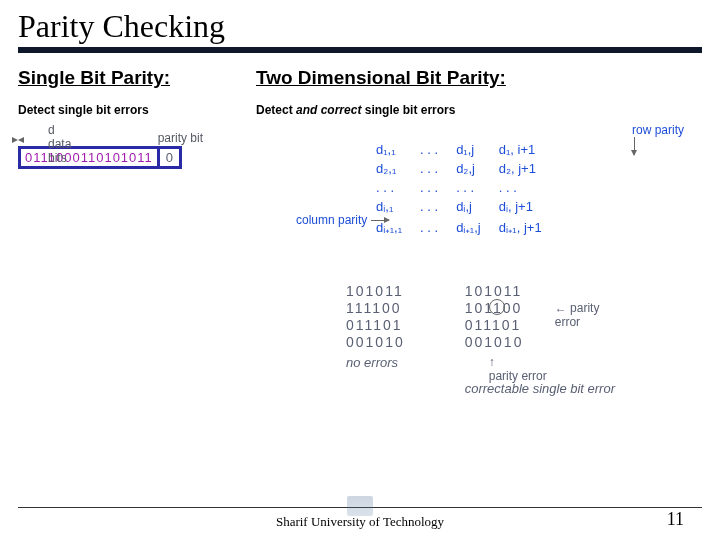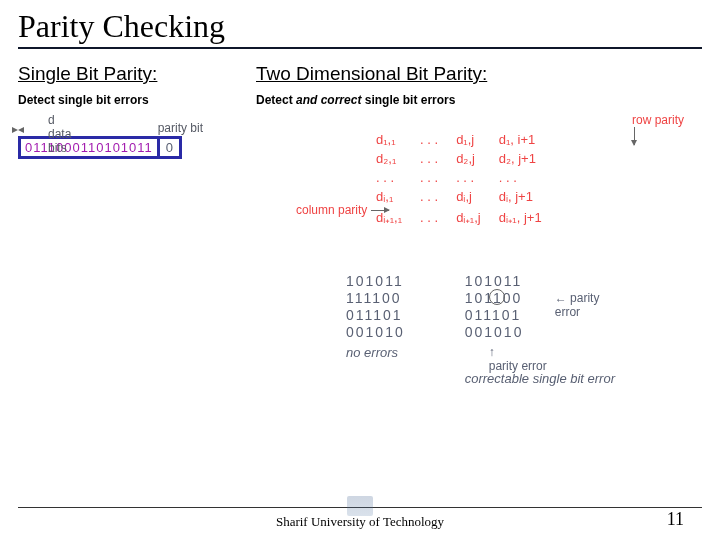--- a/index.html
+++ b/index.html
@@ -12,55 +12,56 @@
     position: relative;
     overflow: hidden;
   }
   .slide {
     padding: 8px 18px 0 18px;
     box-sizing: border-box;
     height: 100%;
   }
   .title {
     font-size: 32px;
-    border-bottom: 2px solid #0f172a;
+    border-bottom: 6px solid #0f172a;
     padding-bottom: 2px;
     margin-bottom: 14px;
   }
   .cols {
     display: flex;
     gap: 28px;
   }
   .col-left { width: 210px; flex-shrink: 0; }
   .col-right { flex: 1; }
   .subhead {
     font-family: Arial, Helvetica, sans-serif;
     font-size: 19px;
     text-decoration: underline;
-    margin: 0 0 8px 0;
+    margin: 0 0 14px 0;
+    font-weight: bold;
   }
   .desc {
     font-family: Arial, Helvetica, sans-serif;
     font-weight: bold;
     font-size: 12px;
     margin: 0 0 16px 0;
   }
   .desc em { font-style: italic; font-weight: bold; }
   
   .sb-fig { font-family: Arial, Helvetica, sans-serif; font-size: 12px; color: #555964; }
   .sb-labels { display:flex; justify-content:space-between; align-items:center; width:185px; margin-bottom:2px;}
   .sb-arrow { width:120px; border-top:1px solid #666; position:relative; height:1px;}
   .sb-arrow::before, .sb-arrow::after { content:""; position:absolute; top:-3px; border-top:3px solid transparent; border-bottom:3px solid transparent;}
   .sb-arrow::before { left:0; border-right:6px solid #666;}
   .sb-arrow::after { right:0; border-left:6px solid #666;}
   .sb-boxes { display:flex; }
   .sb-data { border:3px solid #2a2aa6; border-right:none; padding:1px 4px; font-size:13px; letter-spacing:1px; color:#a21caf;}
   .sb-par { border:3px solid #2a2aa6; padding:1px 6px; font-size:13px; color:#596073;}
   
-  .matrix-wrap { position:relative; height:150px; font-family:Arial,sans-serif; font-size:13px; color:#ef4444;}
+  .matrix-wrap { position:relative; height:150px; font-family:Arial,sans-serif; font-size:13px; color:#1d4ed8;}
   .matrix { position:absolute; left:110px; top:6px; }
   .matrix td { padding:1px 8px; font-size:13px; white-space:nowrap;}
   .rowparity { position:absolute; right:18px; top:-10px; font-size:12px; text-align:left;}
   .colparity { position:absolute; left:40px; top:80px; font-size:12px;}
   .arrow-down { display:inline-block; width:1px; height:18px; background:#666; position:relative; margin-left:2px;}
   .arrow-down::after { content:""; position:absolute; bottom:-1px; left:-3px; border-left:3.5px solid transparent; border-right:3.5px solid transparent; border-top:6px solid #666;}
   .arrow-right-sm { display:inline-block; width:18px; height:1px; background:#666; position:relative; vertical-align:middle;}
   .arrow-right-sm::after { content:""; position:absolute; right:-1px; top:-3px; border-top:3.5px solid transparent; border-bottom:3.5px solid transparent; border-left:6px solid #666;}
   
   .examples { display:flex; gap:60px; margin-left:90px; font-family:Arial,sans-serif; font-size:14px; color:#596073; letter-spacing:2px;}

